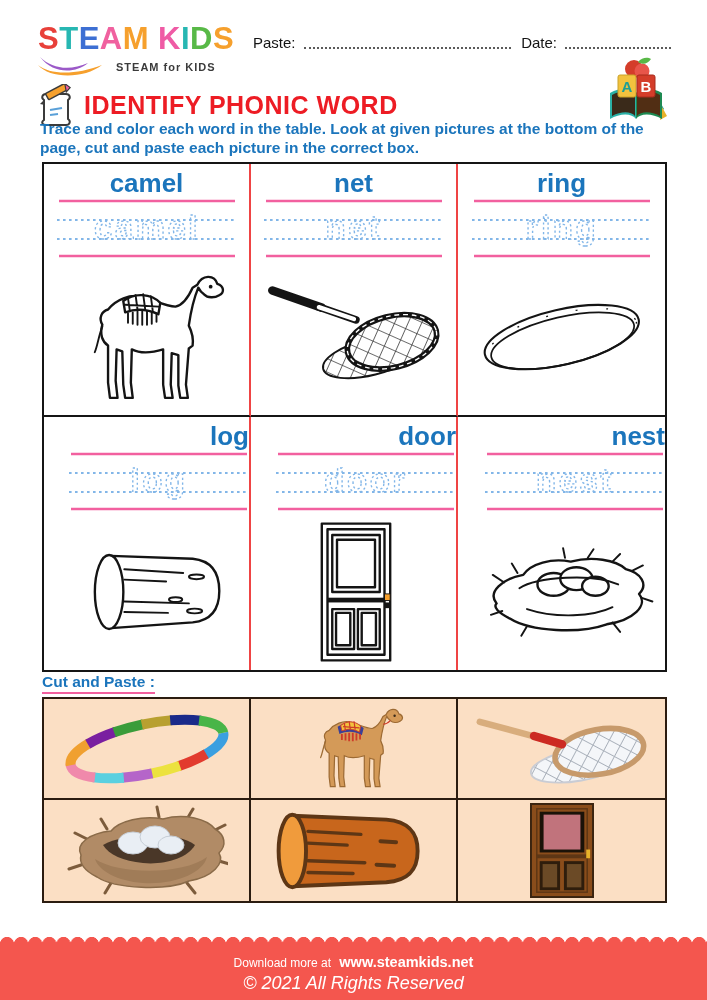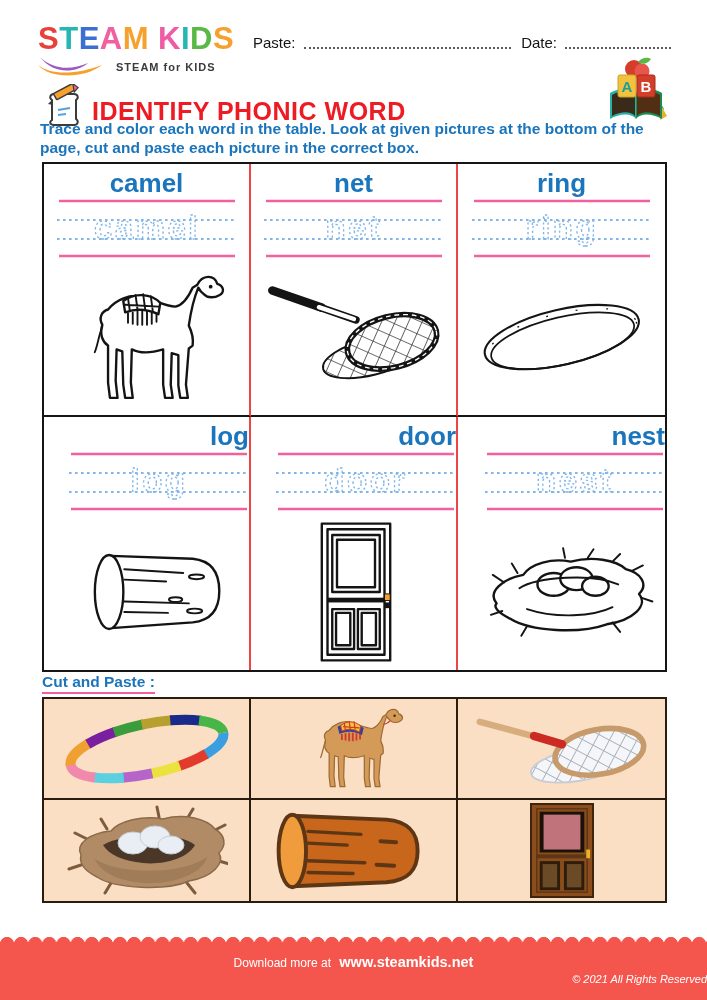--- a/index.html
+++ b/index.html
@@ -14,21 +14,21 @@
 
   .name-date{position:absolute;left:253px;top:32px;right:36px;display:flex;align-items:flex-end;
              font-size:15px;color:#141414;}
   .dotline{border-bottom:2px dotted #5a5a5a;height:15px;}
   .dl-name{flex:1;margin:0 10px 2px 8px;}
   .dl-date{width:106px;margin:0 0 2px 8px;}
 
   .book-icon{position:absolute;left:604px;top:57px;}
 
   
-  .title-row{position:absolute;left:46px;top:84px;display:flex;align-items:flex-end;}
+  .title-row{position:absolute;left:38px;top:84px;display:flex;align-items:center;}
   .title-icon{margin-right:8px;}
   .page-title{font-size:25px;font-weight:800;color:#ed1c24;letter-spacing:.5px;}
   .instructions{position:absolute;left:40px;top:119px;width:636px;font-size:15.5px;font-weight:700;
                 color:#1b75bc;line-height:1.24;}
 
   
   .word-table{position:absolute;left:42px;top:162px;width:625px;height:510px;box-sizing:border-box;
               border:2px solid #151515;display:grid;grid-template-columns:repeat(3,1fr);
               grid-template-rows:repeat(2,1fr);}
   .t-cell{border-right:2px solid #ef4444;border-bottom:2px solid #151515;display:flex;
@@ -60,21 +60,21 @@
   .cp-cell:nth-child(n+4){border-bottom:none;}
 
   
   .footer{position:absolute;left:0;right:0;bottom:0;height:57px;background:#f4564e;color:#ffffff;
           text-align:center;}
   .footer::before{content:"";position:absolute;left:0;right:0;top:-8px;height:9px;
           background-image:radial-gradient(circle at 7px 9px,#f4564e 6.8px,rgba(244,86,78,0) 7.3px);
           background-size:14.14px 9px;background-repeat:repeat-x;}
   .f-line1{padding-top:11px;font-size:12px;}
   .f-url{font-weight:800;font-size:14.5px;margin-left:5px;}
-  .f-line2{margin-top:3px;font-size:11px;font-style:italic;text-align:right;}
+  .f-line2{margin-top:3px;font-size:18px;font-style:italic;}
 </style>
 </head>
 <body>
 
 <div class="page">
 
   <div class="logo"><span style="color: rgb(232, 64, 58);">S</span><span style="color: rgb(39, 183, 178);">T</span><span style="color: rgb(61, 111, 211);">E</span><span style="color: rgb(240, 97, 159);">A</span><span style="color: rgb(246, 160, 45);">M</span><span class="sp"></span><span style="color: rgb(239, 91, 165);">K</span><span style="color: rgb(39, 183, 178);">I</span><span style="color: rgb(88, 185, 71);">D</span><span style="color: rgb(246, 160, 45);">S</span>
   </div>
   <svg class="logo-swoosh" width="72" height="22" viewBox="0 0 72 22">
     <path d="M4,2 C16,14 34,16 52,8 C40,18 18,20 4,2 Z" fill="#9b59c8"></path>

